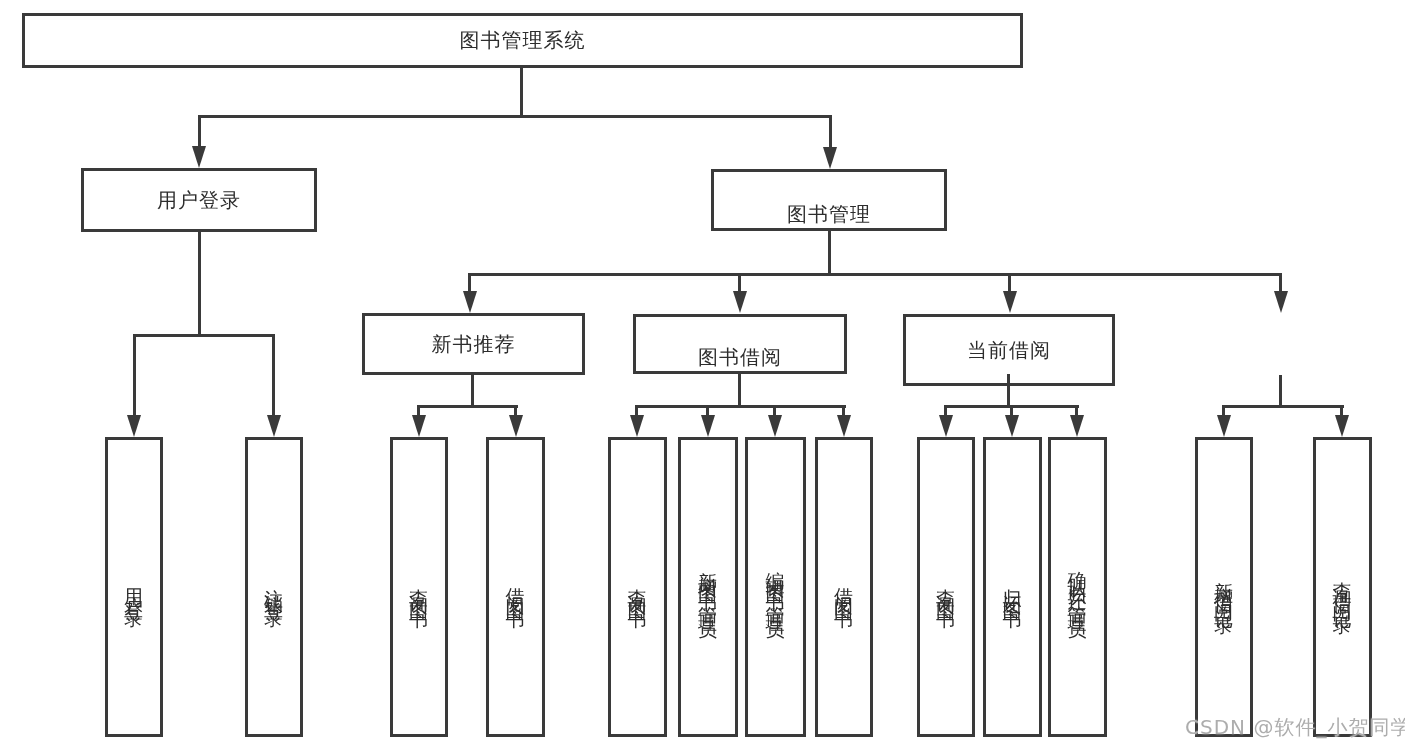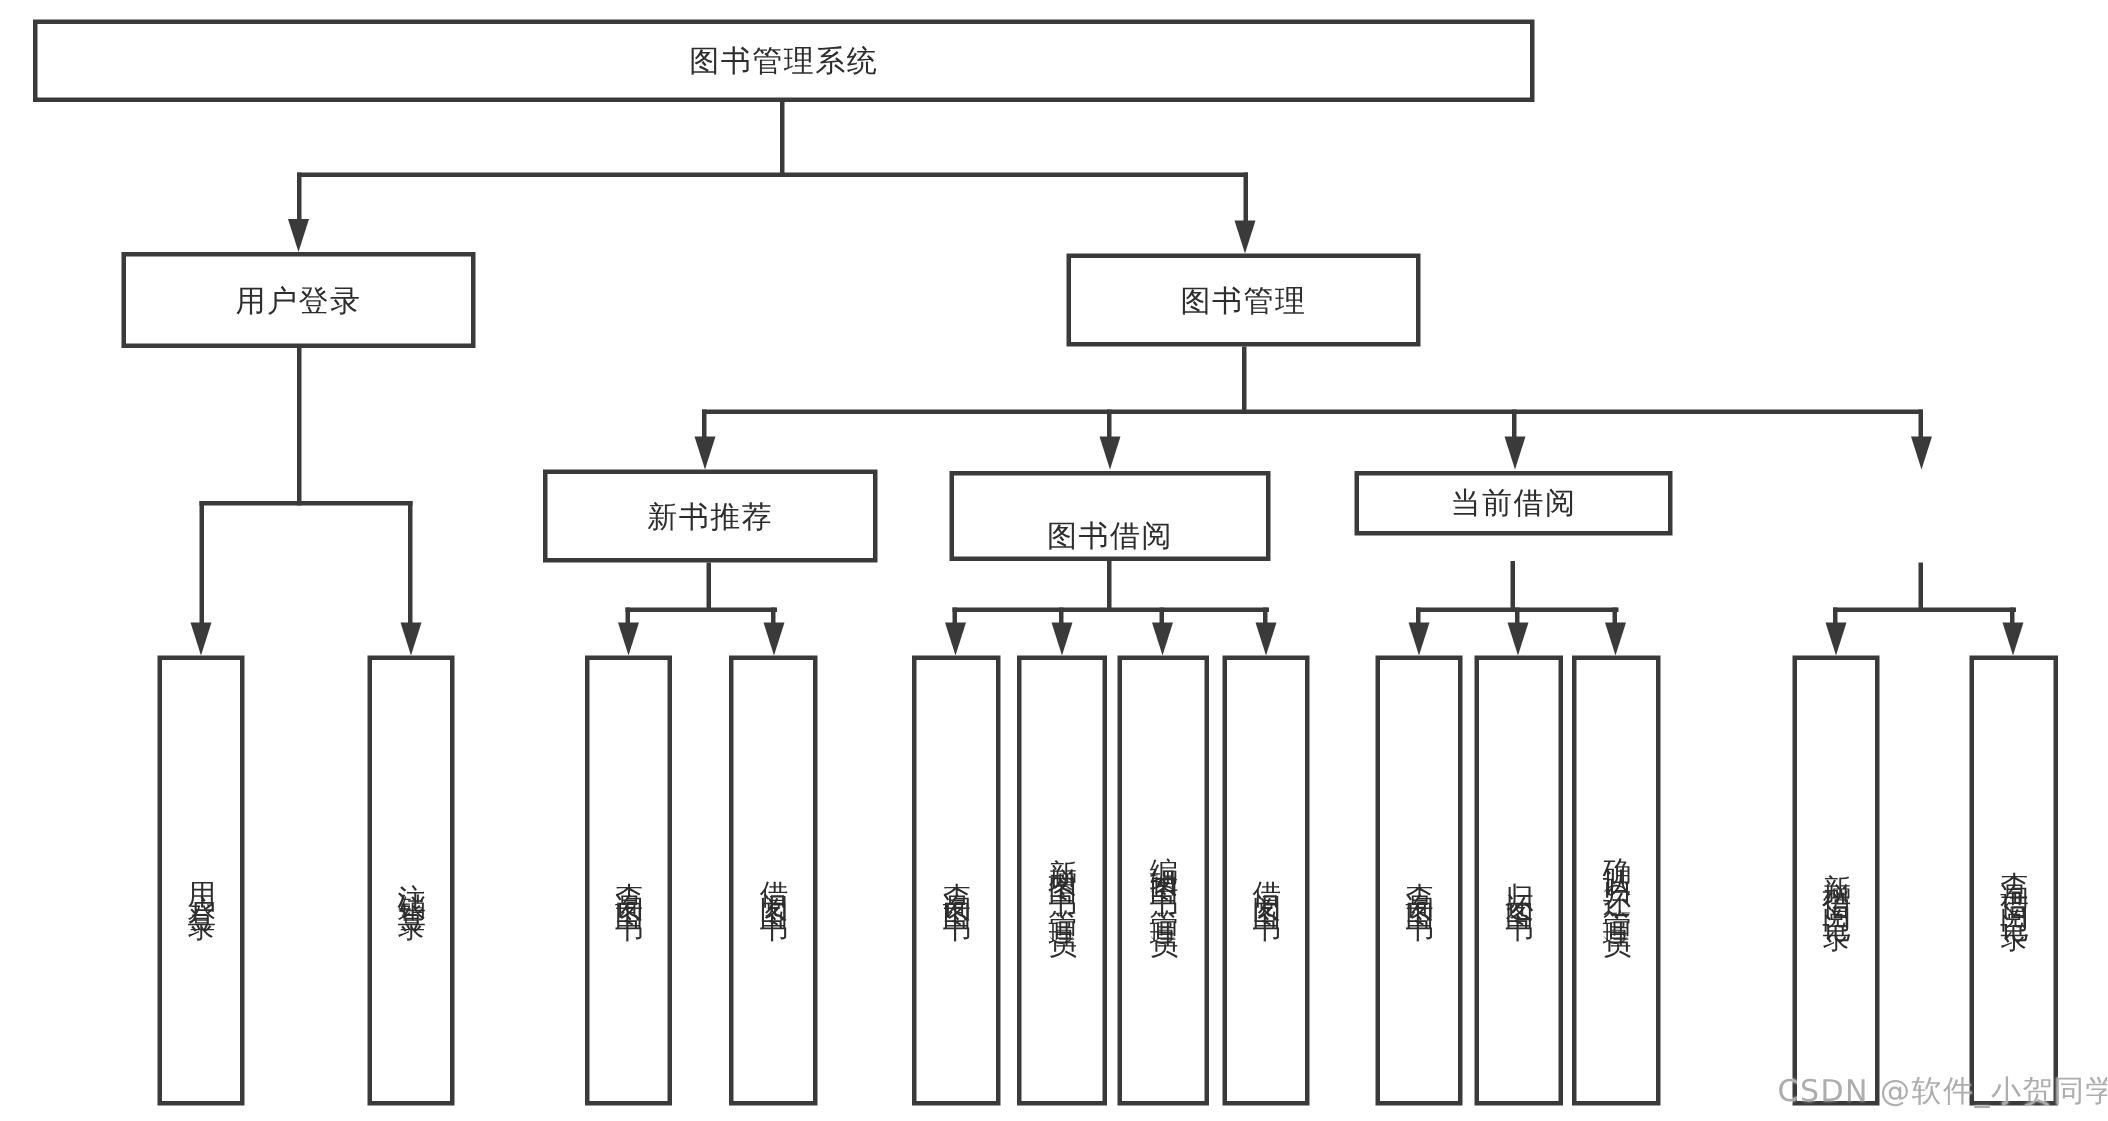--- a/index.html
+++ b/index.html
@@ -73,21 +73,21 @@
   <div class="vline" style="left:520px; top:68px; width:3px; height:49px;"></div>
   <div class="hline" style="left:198px; top:115px; width:634px; height:3px;"></div>
   <div class="vline" style="left:198px; top:115px; width:3px; height:33px;"></div>
   <div class="arrow" style="left:192px; top:146px;"></div>
   <div class="vline" style="left:829px; top:115px; width:3px; height:33px;"></div>
   <div class="arrow" style="left:823px; top:147px;"></div>
 
   <div class="box box-h" style="left:81px; top:168px; width:236px; height:64px;">
     <span>用户登录</span>
   </div>
-  <div class="box box-h" style="left:711px; top:169px; width:236px; height:62px;">
+  <div class="box box-h" style="left:711px; top:169px; width:236px; height:62px;align-items:flex-end;">
     <span>图书管理</span>
   </div>
 
   <div class="vline" style="left:198px; top:232px; width:3px; height:105px;"></div>
   <div class="hline" style="left:133px; top:334px; width:142px; height:3px;"></div>
   <div class="vline" style="left:133px; top:334px; width:3px; height:83px;"></div>
   <div class="arrow" style="left:127px; top:415px;"></div>
   <div class="vline" style="left:272px; top:334px; width:3px; height:83px;"></div>
   <div class="arrow" style="left:267px; top:415px;"></div>
 
@@ -101,21 +101,21 @@
   <div class="arrow" style="left:1003px; top:291px;"></div>
   <div class="vline" style="left:1279px; top:273px; width:3px; height:20px;"></div>
   <div class="arrow" style="left:1274px; top:291px;"></div>
 
   <div class="box box-h" style="left:362px; top:313px; width:223px; height:62px;">
     <span>新书推荐</span>
   </div>
   <div class="box box-h" style="left:633px; top:314px; width:214px; height:60px;align-items:flex-end;">
     <span>图书借阅</span>
   </div>
-  <div class="box box-h" style="left:903px; top:314px; width:212px; height:43px;">
+  <div class="box box-h" style="left:903px; top:314px; width:212px; height:72px;">
     <span>当前借阅</span>
   </div>
 
   <div class="vline" style="left:471px; top:375px; width:3px; height:33px;"></div>
   <div class="hline" style="left:417px; top:405px; width:101px; height:3px;"></div>
   <div class="vline" style="left:417px; top:405px; width:3px; height:14px;"></div>
   <div class="arrow" style="left:412px; top:415px;"></div>
   <div class="vline" style="left:514px; top:405px; width:3px; height:14px;"></div>
   <div class="arrow" style="left:509px; top:415px;"></div>
 

